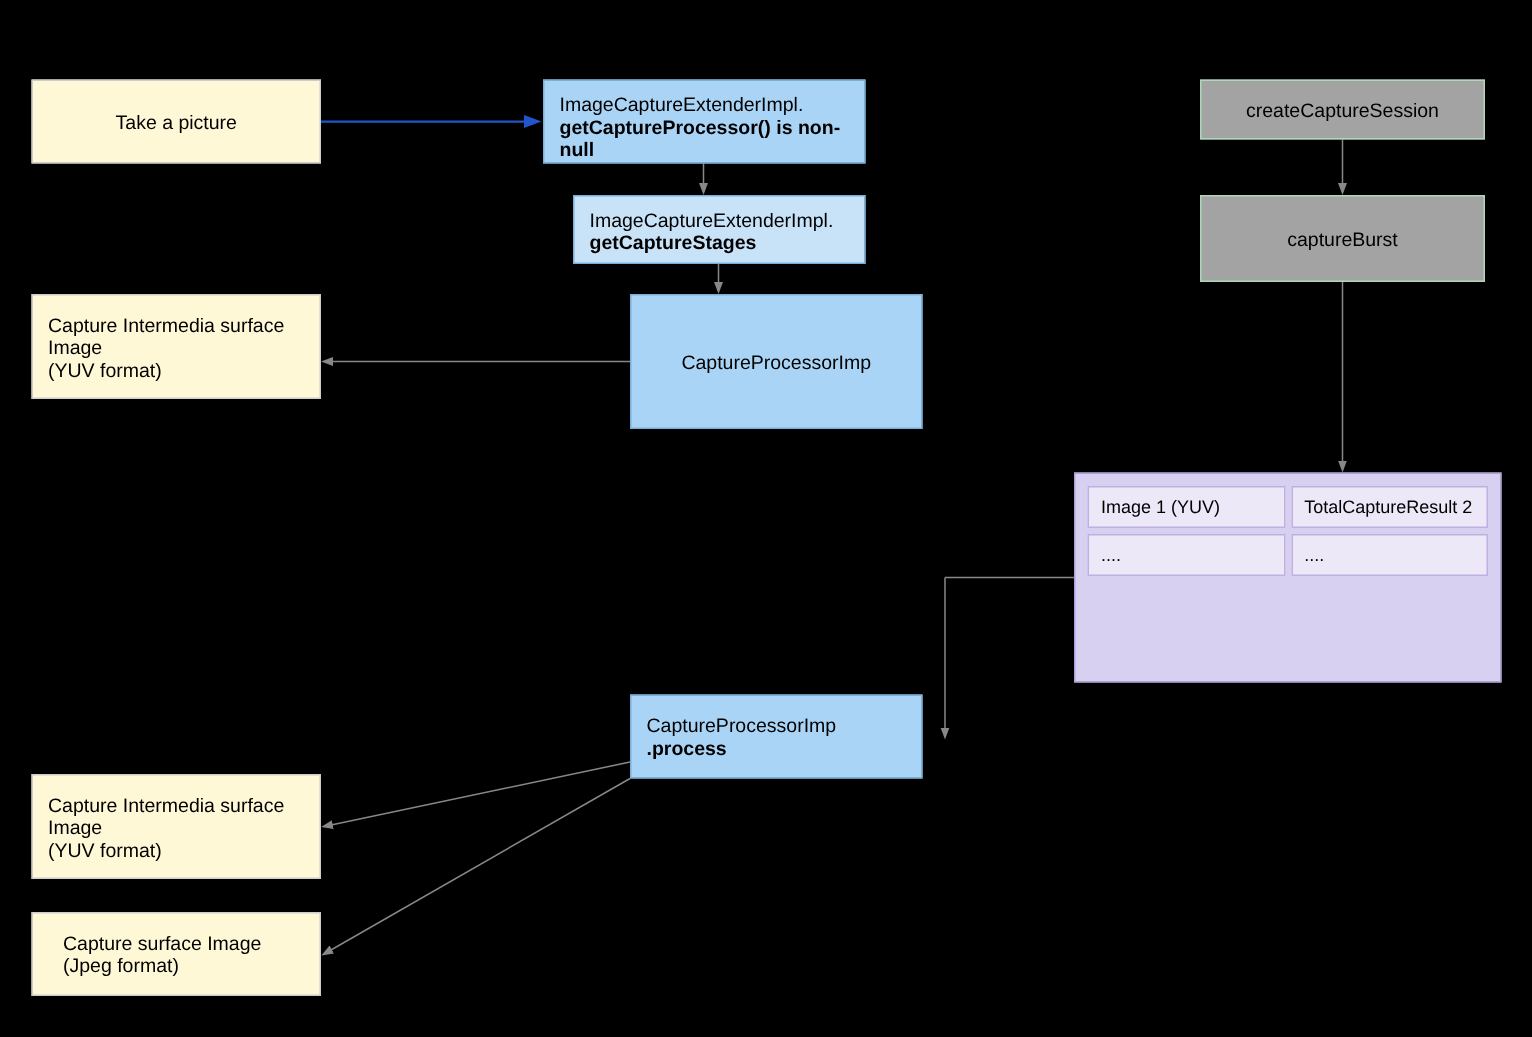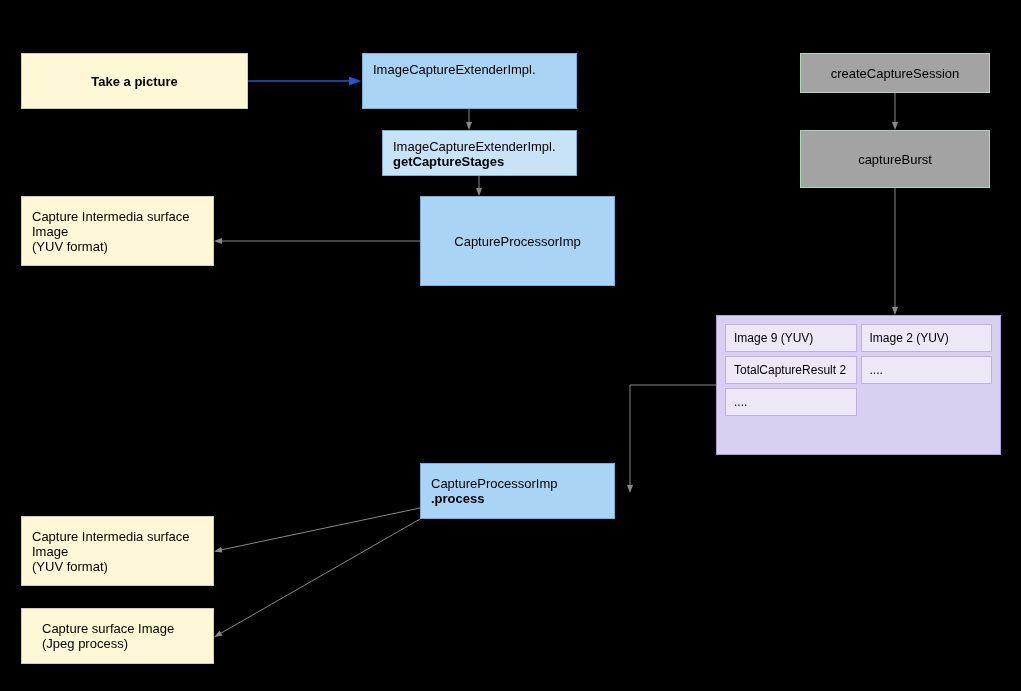--- a/index.html
+++ b/index.html
@@ -99,26 +99,27 @@
   <line x1="895" y1="170" x2="895" y2="313" stroke="#888" stroke-width="1" marker-end="url(#arrowGray)"></line>
 
   <line x1="716" y1="385" x2="630" y2="385" stroke="#888" stroke-width="1"></line>
   <line x1="630" y1="385" x2="630" y2="491" stroke="#888" stroke-width="1" marker-end="url(#arrowGray)"></line>
 
   <line x1="420" y1="508" x2="216" y2="551" stroke="#888" stroke-width="1" marker-end="url(#arrowGray)"></line>
 
   <line x1="420" y1="519" x2="216" y2="636" stroke="#888" stroke-width="1" marker-end="url(#arrowGray)"></line>
 </svg>
 
-<div class="box box-yellow" style="left:21px; top:53px; width:227px; height:56px; display:flex; align-items:center; justify-content:center;font-weight:bold;">
+<div class="box box-yellow" style="left:21px; top:53px; width:193px; height:56px; display:flex; align-items:center; justify-content:center;">
   <span>Take a picture</span>
 </div>
 
 <div class="box box-blue" style="left:362px; top:53px; width:215px; height:56px;">
   <div>ImageCaptureExtenderImpl.</div>
+  <div class="bold" style="font-weight:bold;">getCaptureProcessor() is non-null</div>
 </div>
 
 <div class="box box-blue-outline" style="left:382px; top:130px; width:195px; height:46px;">
   <div>ImageCaptureExtenderImpl.</div>
   <div class="bold" style="font-weight:bold;">getCaptureStages</div>
 </div>
 
 <div class="box box-blue" style="left:420px; top:196px; width:195px; height:90px; display:flex; align-items:center; justify-content:center;">
   <span>CaptureProcessorImp</span>
 </div>
@@ -131,34 +132,33 @@
 <div class="box box-green" style="left:800px; top:53px; width:190px; height:40px; display:flex; align-items:center; justify-content:center;">
   <span>createCaptureSession</span>
 </div>
 
 <div class="box box-green" style="left:800px; top:130px; width:190px; height:58px; display:flex; align-items:center; justify-content:center;">
   <span>captureBurst</span>
 </div>
 
 <div class="box-purple-container" style="left:716px; top:315px; width:285px; height:140px;">
   <div class="table-inner">
-    <div class="table-cell">Image 9 (YUV)</div>
-    <div class="table-cell">Image 2 (YUV)</div>
+    <div class="table-cell">Image 1 (YUV)</div>
     <div class="table-cell">TotalCaptureResult 2</div>
     <div class="table-cell">....</div>
     <div class="table-cell">....</div>
   </div>
 </div>
 
 <div class="box box-blue" style="left:420px; top:463px; width:195px; height:56px; display:flex; flex-direction:column; justify-content:center;">
   <div>CaptureProcessorImp</div>
   <div class="bold" style="font-weight:bold;">.process</div>
 </div>
 
 <div class="box box-yellow" style="left:21px; top:516px; width:193px; height:70px; display:flex; flex-direction:column; justify-content:center;">
   <div>Capture Intermedia surface Image</div>
   <div>(YUV format)</div>
 </div>
 
 <div class="box box-yellow" style="left:21px; top:608px; width:193px; height:56px; display:flex; flex-direction:column; justify-content:center;padding-left:20px;">
   <div>Capture surface Image</div>
-  <div>(Jpeg process)</div>
+  <div>(Jpeg format)</div>
 </div>
 
 </body></html>

